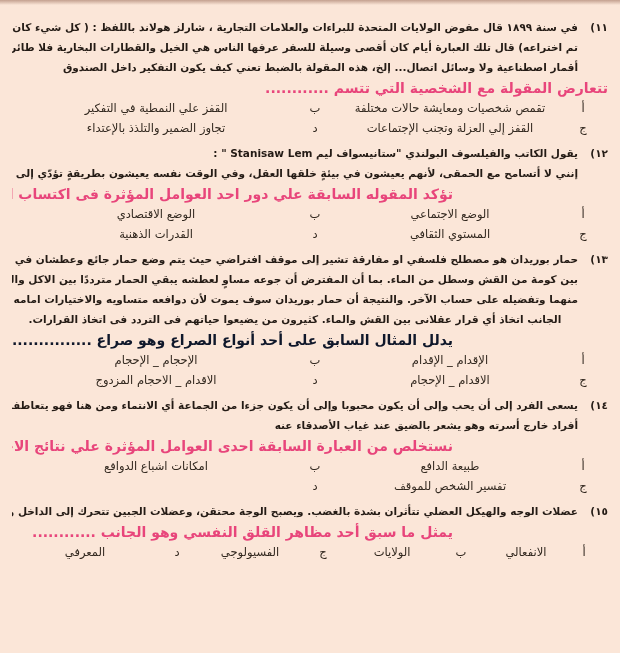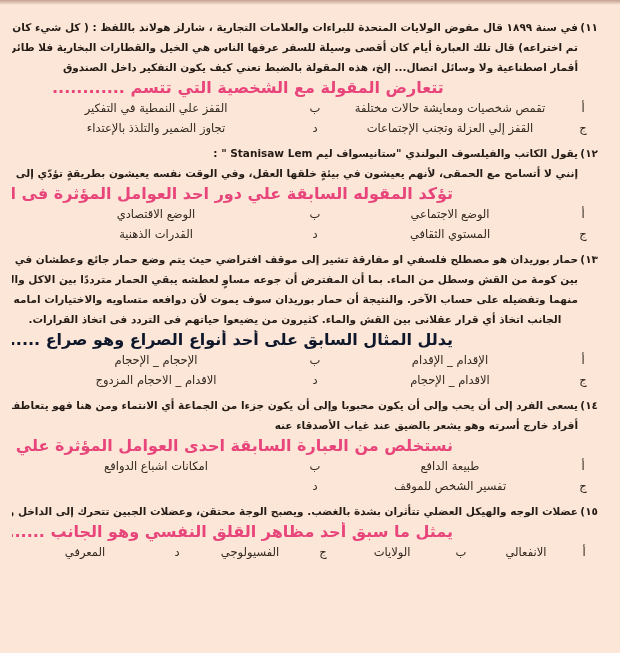--- a/index.html
+++ b/index.html
@@ -17,31 +17,31 @@
   }
   .page{padding:17px 12px 0 12px;}
   .question{margin-bottom:5px;}
   .qbody{
     position:relative;
     padding-right:30px;
     font-weight:bold;
     font-size:10.5px;
     line-height:20px;
   }
-  .qnum{position:absolute;right:10px;top:0;white-space:nowrap;margin-left:41px;}
+  .qnum{position:absolute;right:0;top:0;white-space:nowrap;margin-left:41px;}
   .bline{
     white-space:nowrap;overflow:hidden;
     text-align:justify;text-align-last:justify;
   }
   .bline.noj{text-align:left;text-align-last:right;}
   .bline.center{text-align:center;text-align-last:center;}
   .stem{
-    font-weight:bold;font-size:16px;line-height:20px;
+    font-weight:bold;font-size:14px;line-height:20px;
     white-space:nowrap;overflow:hidden;
-    text-align:left;
+    text-align:right;
     padding-left:0;padding-right:155px;
     margin:1px 0;
   }
   .q0 .stem{padding-right:0;padding-left:40px;}
   .opts{
     display:grid;
     padding-right:12px;
     font-size:11.5px;
     line-height:19.5px;
     color:#32281f;

